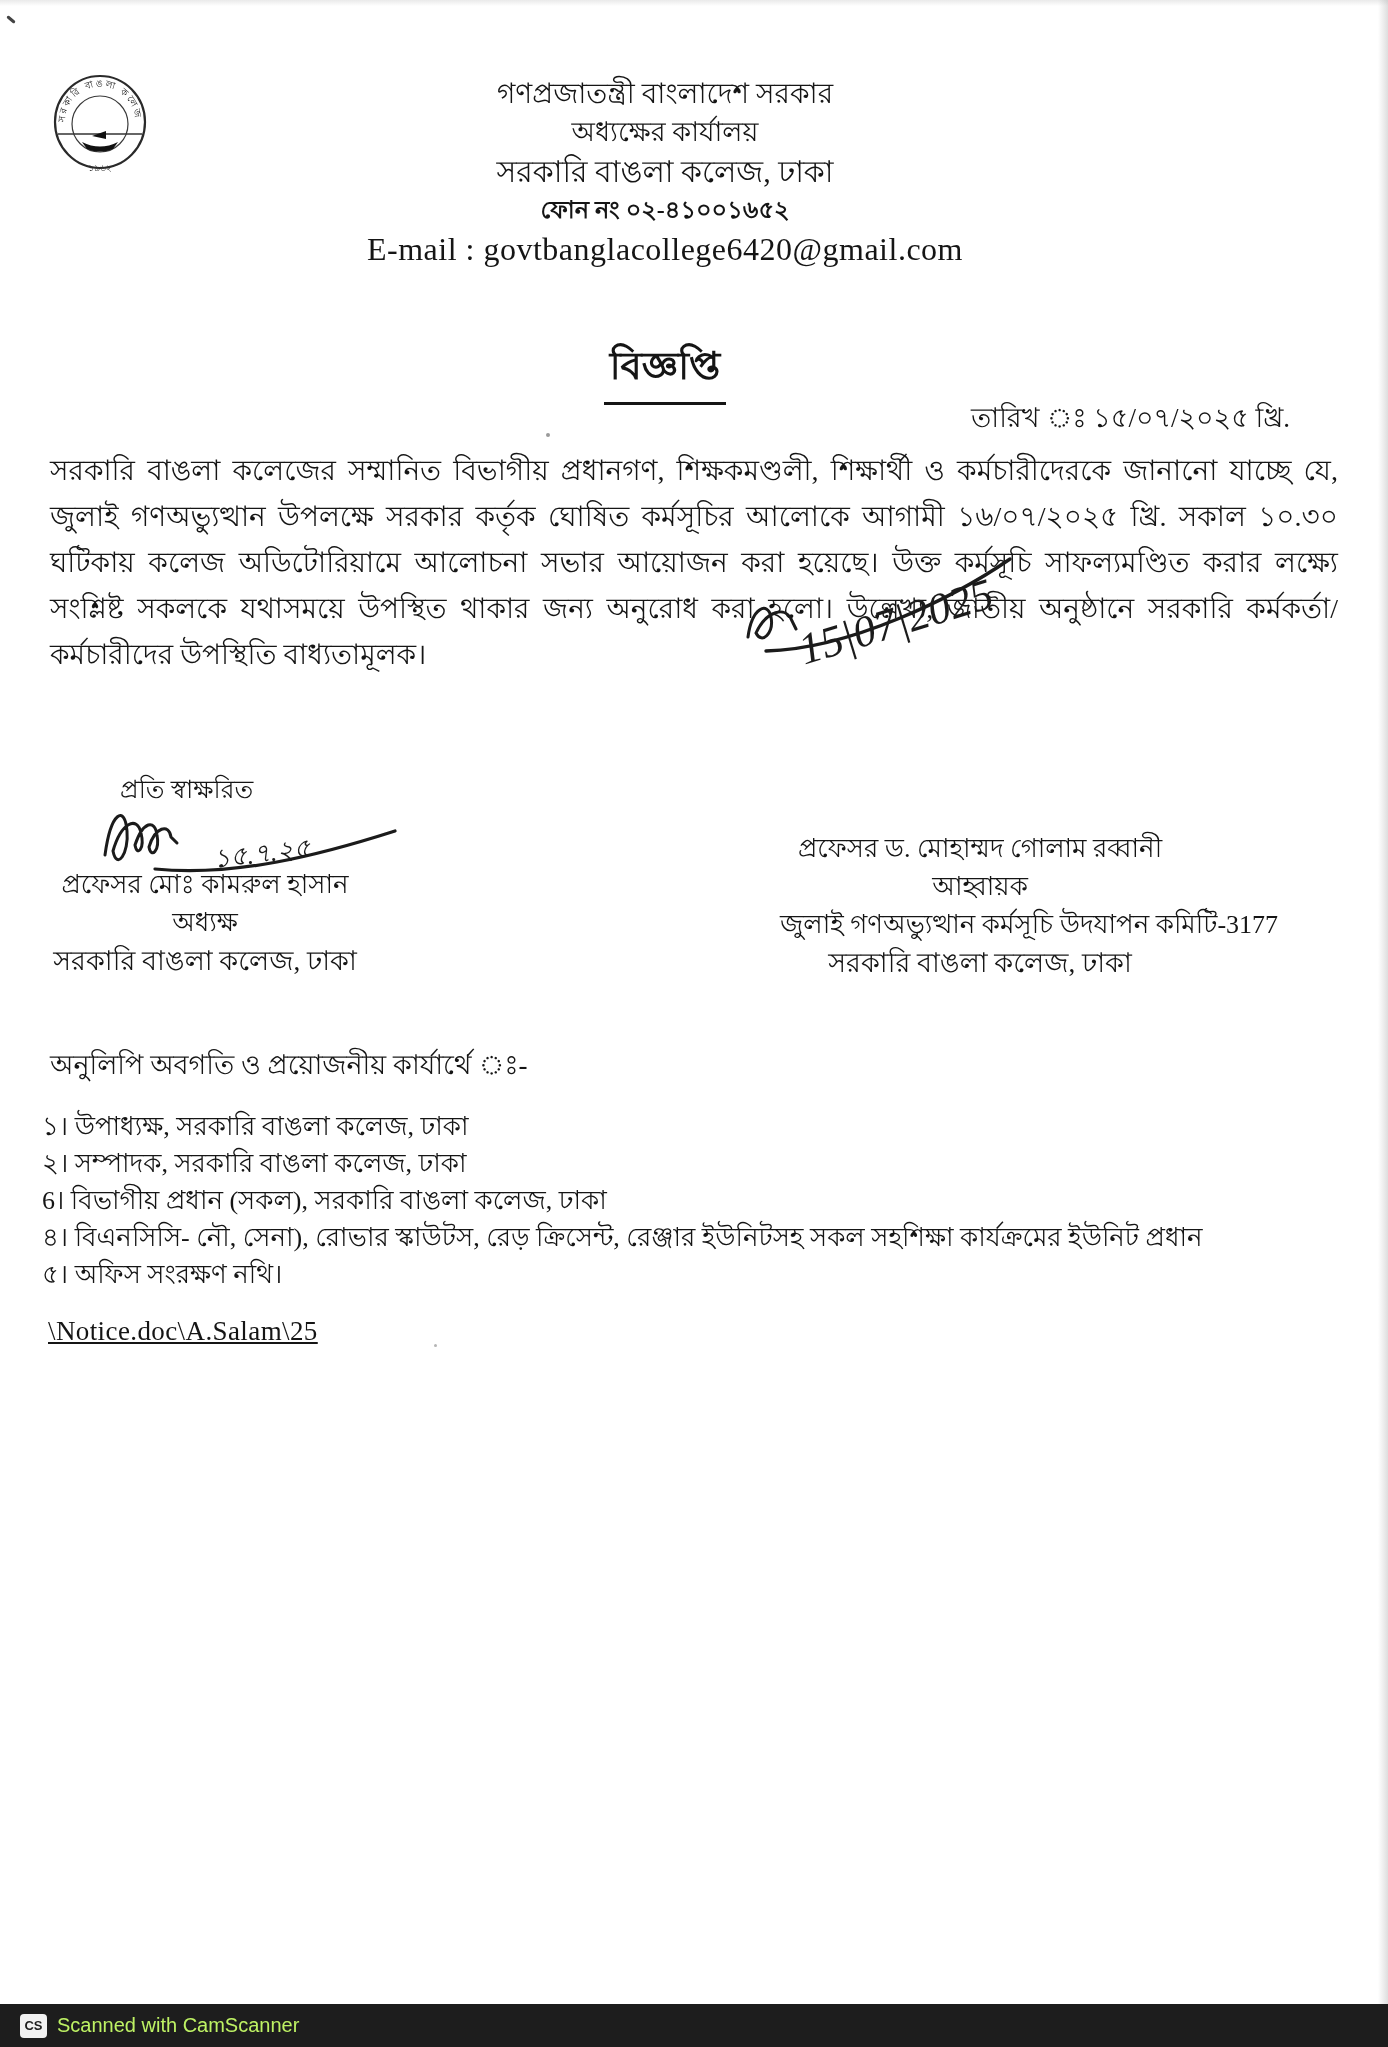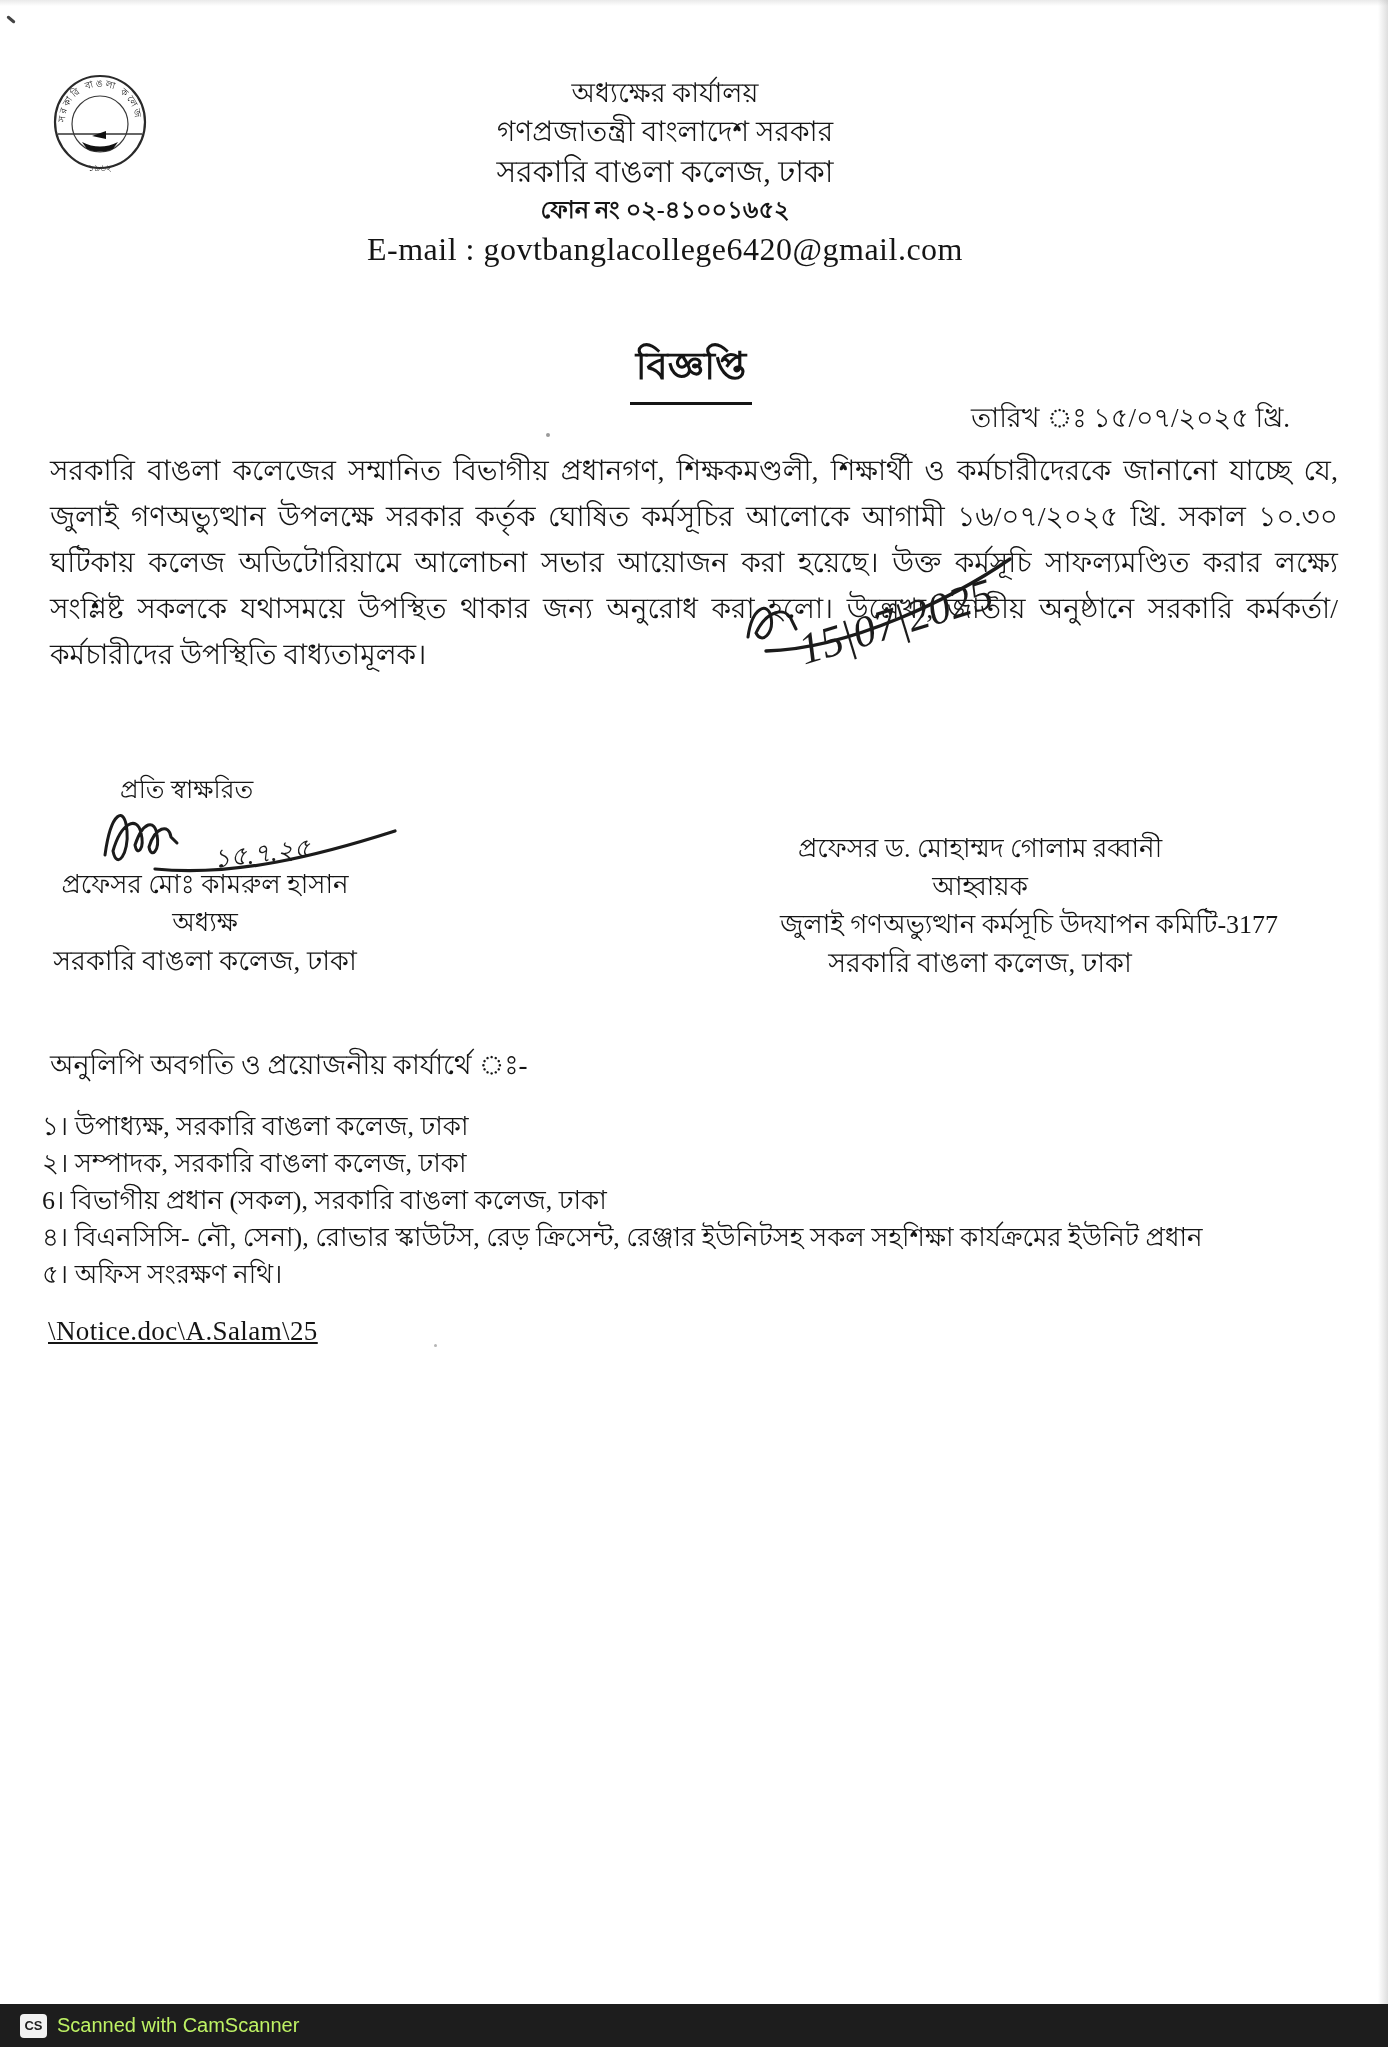--- a/index.html
+++ b/index.html
@@ -22,21 +22,21 @@
   .seal{position:absolute;left:52px;top:74px;}
   .letterhead{position:absolute;left:0;top:80px;width:1330px;text-align:center;line-height:1;}
   .lh-line{margin:0 0 11px 0;}
   .lh-gov{font-size:28px;}
   .lh-office{font-size:27px;}
   .lh-college{font-size:30px;}
   .lh-phone{font-size:24px;font-weight:bold;}
   .lh-email{font-size:32px;letter-spacing:.5px;margin-top:4px;}
 
   
-  .title-wrap{position:absolute;left:0;top:336px;width:1330px;text-align:center;padding-left:26px;}
+  .title-wrap{position:absolute;left:0;top:336px;width:1330px;text-align:center;}
   .notice-title{display:inline-block;font-size:38px;font-weight:bold;
     border-bottom:3px solid #151515;padding:0 6px 2px 6px;}
   .date-line{position:absolute;top:397px;right:98px;font-size:27px;}
 
   
   .notice-body{position:absolute;left:50px;top:448px;width:1288px;margin:0;
     font-size:28px;line-height:46px;text-align:justify;}
 
   
   .sig-svg{position:absolute;}
@@ -88,22 +88,22 @@
     <text font-size="9.5" fill="#222" letter-spacing="2">
       <textPath href="#sealArc" startOffset="6%">সরকারি বাঙলা কলেজ</textPath>
     </text>
     <line x1="6" y1="60" x2="90" y2="60" stroke="#333" stroke-width="1.4"></line>
     <path d="M30 68 q18 9 36 0 l-5 7 q-13 5 -26 0 z" fill="#111"></path>
     <path d="M40 62 l14 -5 l0 8 z" fill="#111"></path>
     <text x="48" y="97" text-anchor="middle" font-size="9" fill="#333">১৯৬২</text>
   </svg>
 
   <header class="letterhead">
+    <div class="lh-line lh-gov">গণপ্রজাতন্ত্রী বাংলাদেশ সরকার</div>
     <div class="lh-line lh-office">অধ্যক্ষের কার্যালয়</div>
-    <div class="lh-line lh-gov">গণপ্রজাতন্ত্রী বাংলাদেশ সরকার</div>
     <div class="lh-line lh-college">সরকারি বাঙলা কলেজ, ঢাকা</div>
     <div class="lh-line lh-phone">ফোন নং ০২-৪১০০১৬৫২</div>
     <div class="lh-line lh-email">E-mail : govtbanglacollege6420@gmail.com</div>
   </header>
 
   <div class="title-wrap">
     <span class="notice-title">বিজ্ঞপ্তি</span>
   </div>
   <div class="date-line">তারিখ ঃ ১৫/০৭/২০২৫ খ্রি.</div>
 

